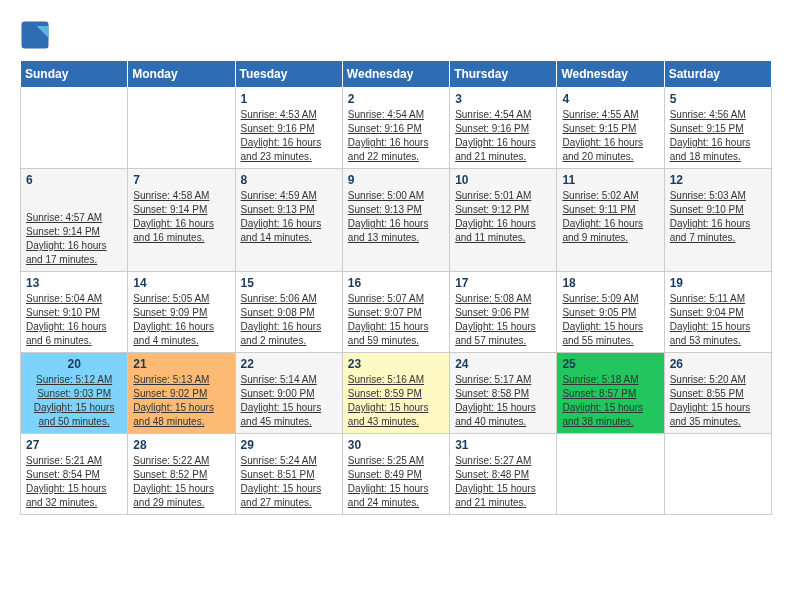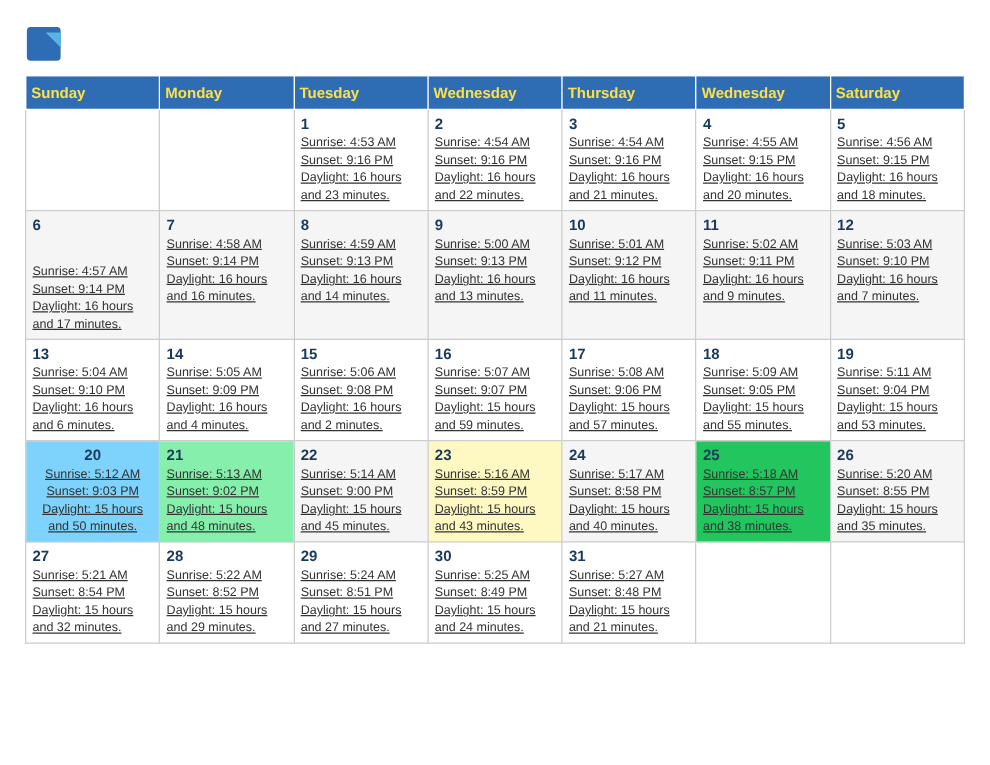--- a/index.html
+++ b/index.html
@@ -45,21 +45,21 @@
       color: #333;
       margin-top: 2px;
     }
     .calendar {
       width: 100%;
       border-collapse: collapse;
       font-size: 11px;
     }
     .calendar th {
       background: #2e6db4;
-      color: #fde047;
+      color: #ffffff;
       padding: 6px 4px;
       text-align: left;
       font-size: 12px;
       font-weight: bold;
       border: 1px solid #fff;
     }
     .calendar td {
       border: 1px solid #ccc;
       vertical-align: top;
       padding: 4px 5px;
@@ -262,21 +262,21 @@
         </td>
       </tr>
       <tr>
         <td style="background: #7dd3fc; text-align: center;">
           <span class="day-number">20</span>
           <div class="day-info" style="white-space: pre-line;">Sunrise: 5:12 AM
 Sunset: 9:03 PM
 Daylight: 15 hours
 and 50 minutes.</div>
         </td>
-        <td style="background: #86efac;">
+        <td style="background: #fdba74;">
           <span class="day-number">21</span>
           <div class="day-info" style="white-space: pre-line;">Sunrise: 5:13 AM
 Sunset: 9:02 PM
 Daylight: 15 hours
 and 48 minutes.</div>
         </td>
         <td style="background: rgb(245, 245, 245);">
           <span class="day-number">22</span>
           <div class="day-info" style="white-space: pre-line;">Sunrise: 5:14 AM
 Sunset: 9:00 PM

